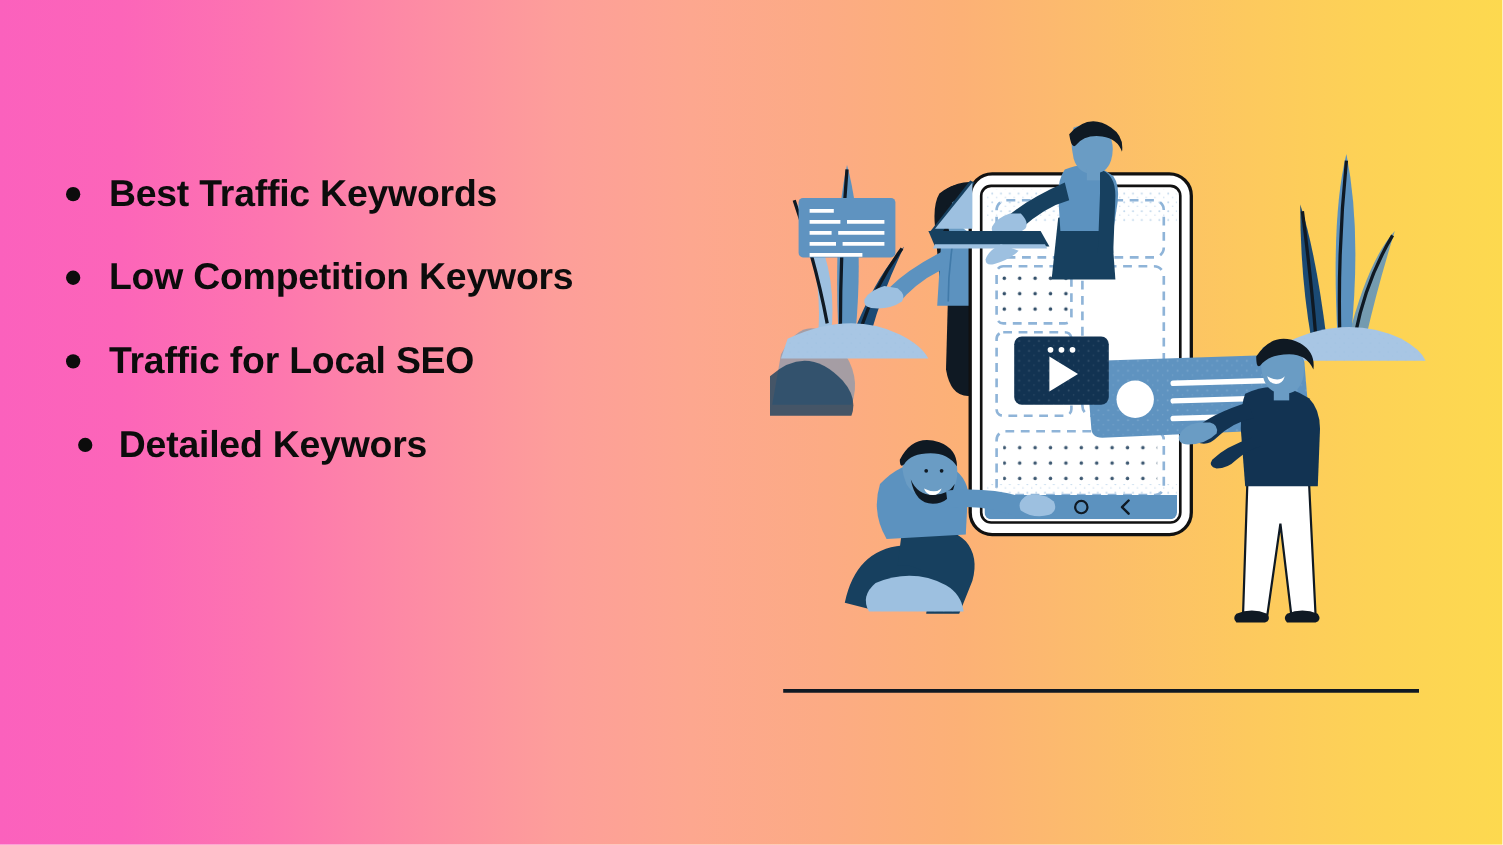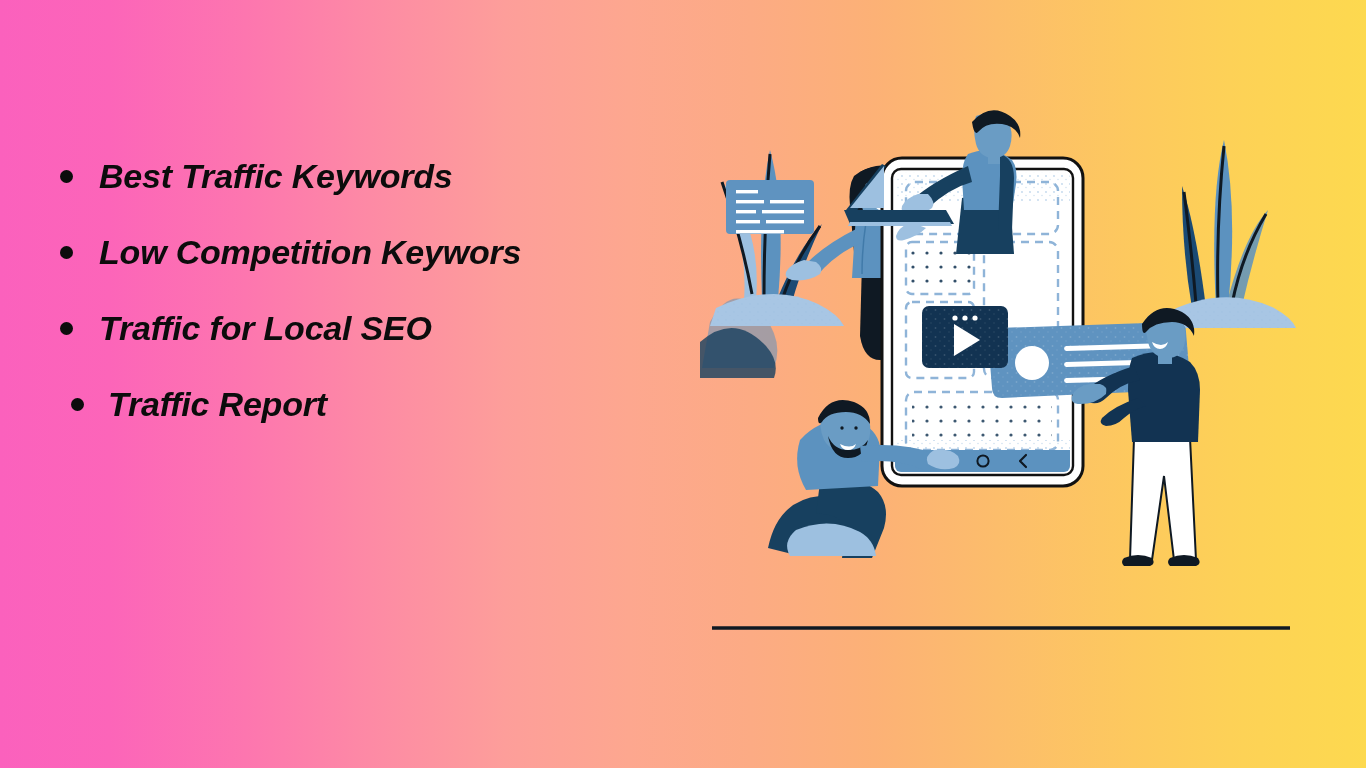--- a/index.html
+++ b/index.html
@@ -33,21 +33,20 @@
     position:absolute;
     left:60px; top:138px;
     width:640px;
     list-style:none;
   }
   .feature-item {
     display:flex;
     align-items:center;
     height:76px;
     color:#0c0c0c;
-    font-style:italic;
   }
   .feature-bullet {
     flex:0 0 auto;
     width:13px; height:13px;
     border-radius:50%;
     background:#0c0c0c;
     margin-right:26px;
   }
   .feature-item.indented { padding-left:11px; }
   .feature-item.indented .feature-bullet { margin-right:24px; }
@@ -86,21 +85,21 @@
 
 
     <li class="feature-item">
       <span class="feature-bullet"></span>
       <span class="feature-label">Traffic for Local SEO</span>
     </li>
 
 
     <li class="feature-item indented">
       <span class="feature-bullet"></span>
-      <span class="feature-label">Traffic Report</span>
+      <span class="feature-label">Detailed Keywors</span>
     </li>
 
   </ul>
 
   <div id="illustration">
     <svg viewBox="0 0 600 540" xmlns="http://www.w3.org/2000/svg">
       <defs>
         <clipPath id="screenClip">
           <rect x="195" y="62" width="175" height="300" rx="6"></rect>
         </clipPath>

